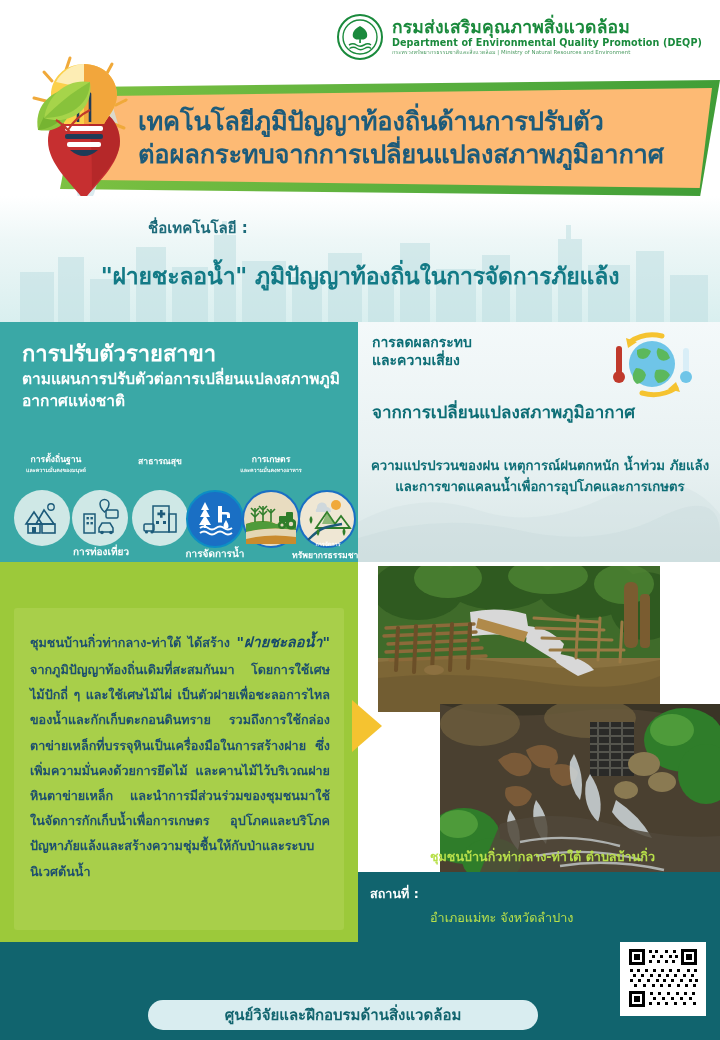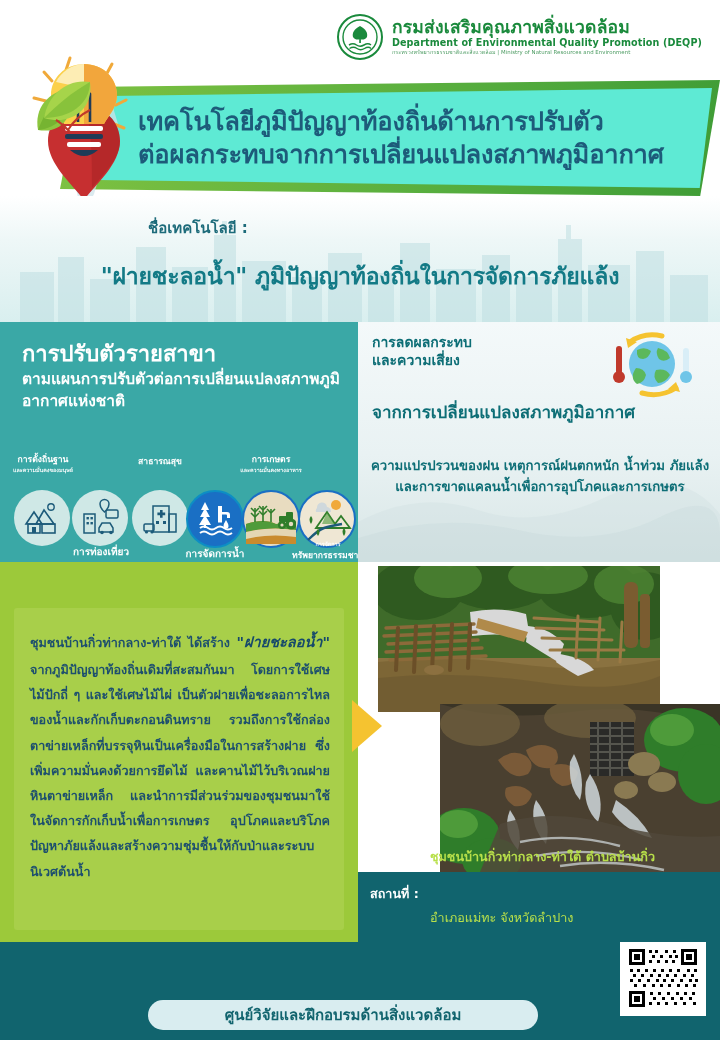--- a/index.html
+++ b/index.html
@@ -24,21 +24,21 @@
 
   
   .title-band { position:absolute; left:0; top:74px; width:720px; height:128px; overflow:hidden; }
   .title-green {
     position:absolute; left:60px; top:6px; width:660px; height:116px;
     background:linear-gradient(100deg,#7fc241 0%,#56ad3e 60%,#3f9c36 100%);
     clip-path: polygon(3% 6%, 100% 0%, 97% 100%, 0% 94%);
   }
   .title-white {
     position:absolute; left:96px; top:14px; width:616px; height:100px;
-    background:#5eead4;
+    background:#fdba74;
     clip-path: polygon(2% 8%, 100% 0%, 98% 100%, 0% 92%);
     display:flex; flex-direction:column; justify-content:center; padding-left:42px;
   }
   .title-l1, .title-l2 { color:#1d5b7a; font-weight:bold; font-size:25.5px; line-height:1.22; letter-spacing:-.2px; white-space:nowrap; }
   .title-l2 { margin-top:1px; }
 
   
   .bulb-wrap { position:absolute; left:8px; top:48px; width:152px; height:168px; }
 
   
@@ -212,21 +212,21 @@
     <div class="ic" style="left:14px; top:38px; width:56px; height:56px; background:#cfe8e6;">
       <svg width="40" height="40" viewBox="0 0 40 40">
         <path d="M4 26 L12 14 L20 26 Z" fill="none" stroke="#1d5b7a" stroke-width="1.6"></path>
         <path d="M14 26 L22 12 L32 26 Z" fill="none" stroke="#1d5b7a" stroke-width="1.6"></path>
         <rect x="6" y="26" width="12" height="9" fill="none" stroke="#1d5b7a" stroke-width="1.6"></rect>
         <rect x="20" y="26" width="13" height="9" fill="none" stroke="#1d5b7a" stroke-width="1.6"></rect>
         <circle cx="29" cy="9" r="3.2" fill="none" stroke="#1d5b7a" stroke-width="1.4"></circle>
         <rect x="10" y="29" width="4" height="6" fill="#1d5b7a"></rect>
       </svg>
     </div>
-    <div class="ic-lbl" style="left:0px; top:0px; width:86px;">
+    <div class="ic-lbl" style="left:13px; top:0px; width:86px;">
       <span class="big">การตั้งถิ่นฐาน</span>
       <span class="sml">และความมั่นคงของมนุษย์</span>
     </div>
 
     <div class="ic" style="left:72px; top:38px; width:56px; height:56px; background:#cfe8e6;">
       <svg width="40" height="40" viewBox="0 0 40 40">
         <rect x="4" y="16" width="11" height="19" fill="none" stroke="#1d5b7a" stroke-width="1.5"></rect>
         <rect x="6.5" y="19" width="2.4" height="2.4" fill="#1d5b7a"></rect>
           <rect x="10.5" y="19" width="2.4" height="2.4" fill="#1d5b7a"></rect>
         <rect x="6.5" y="24" width="2.4" height="2.4" fill="#1d5b7a"></rect>

